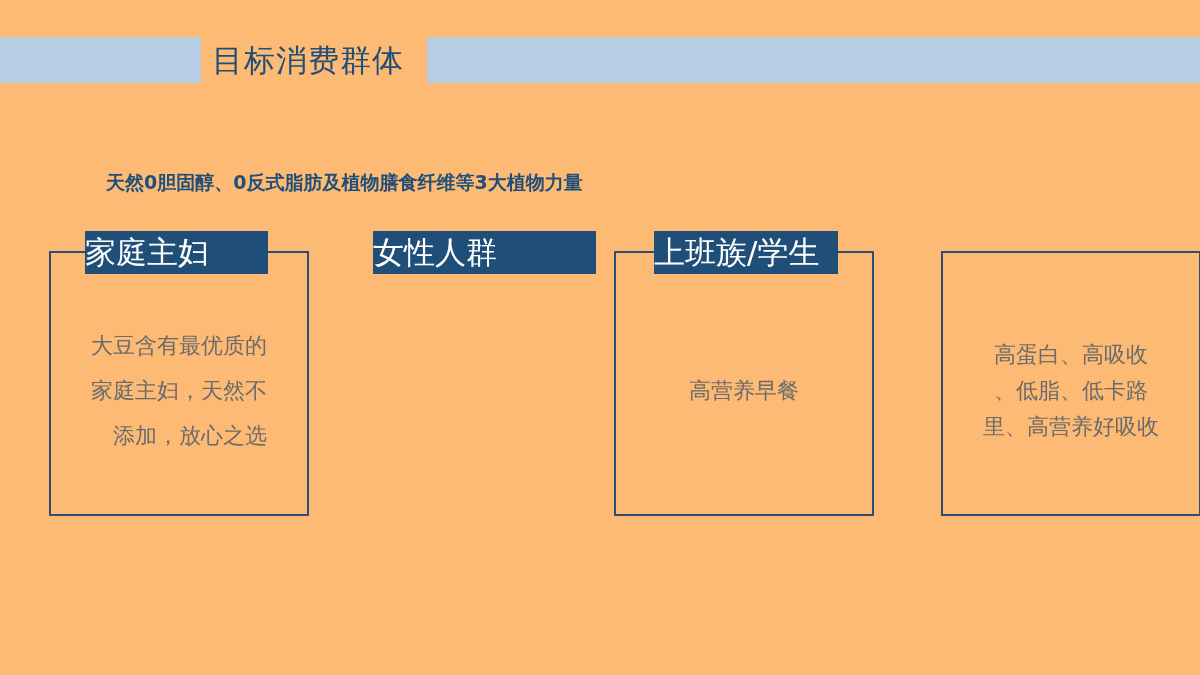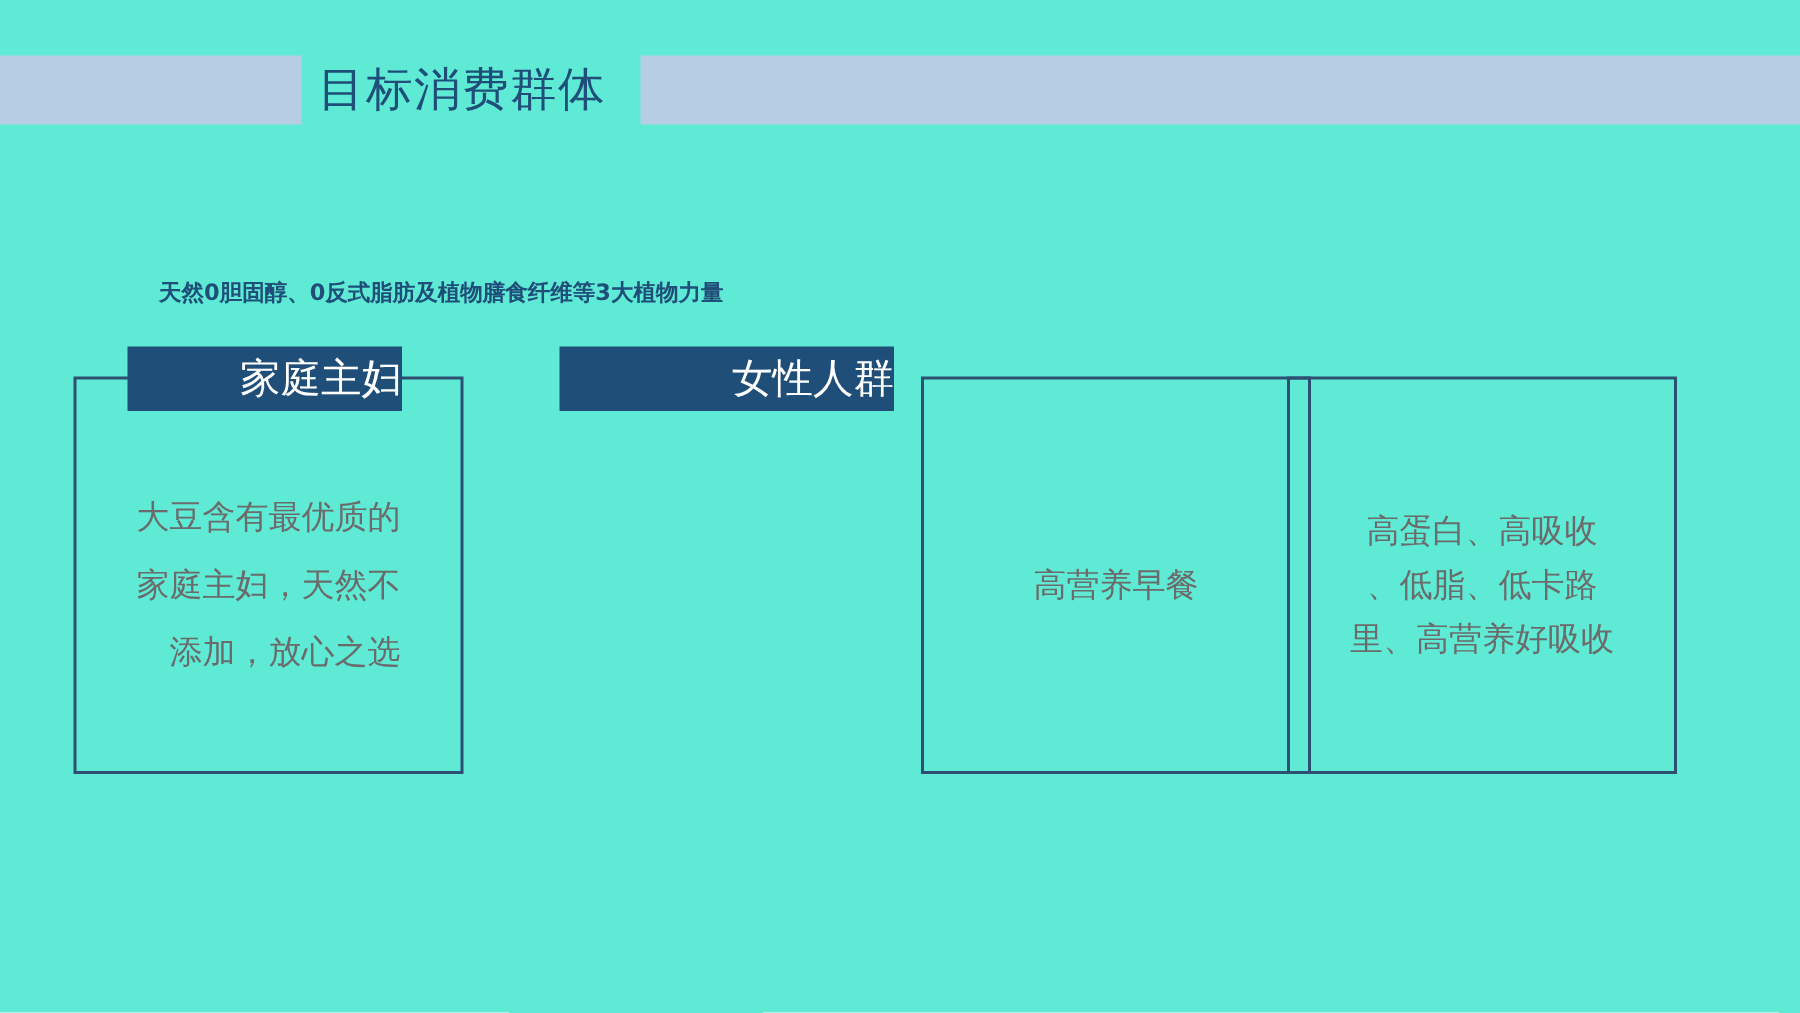--- a/index.html
+++ b/index.html
@@ -1,52 +1,52 @@
 <!DOCTYPE html>
 <html><head>
   <meta charset="utf-8">
   <style>
     * { margin: 0; padding: 0; box-sizing: border-box; }
     html, body {
       width: 1200px; height: 675px; overflow: hidden;
       background: #f3f7fb;
       font-family: "DejaVu Sans", "Liberation Sans", sans-serif;
     }
-    .slide { position: relative; width: 1200px; height: 675px; background: #5eead4; }
+    .slide { position: relative; width: 1200px; height: 675px; background: #fdba74; }
 
     .bar {
       position: absolute; top: 37px; height: 46px;
       background: #b7cde3;
     }
     .bar-left { left: 0; width: 201px; }
     .bar-right { left: 427px; width: 773px; }
 
     .page-title {
       position: absolute; left: 212px; top: 36px; height: 48px;
       line-height: 48px;
       font-family: "DejaVu Serif", "Liberation Serif", serif;
       font-size: 31px; color: #1f4e79; letter-spacing: 1px;
       white-space: nowrap;
     }
 
     .subtitle {
-      position: absolute; left: 106px; top: 186px;
-      font-size: 15px; font-weight: bold; color: #1f4e79;
+      position: absolute; left: 106px; top: 170px;
+      font-size: 19px; font-weight: bold; color: #1f4e79;
       white-space: nowrap; letter-spacing: 0px;
     }
 
     .card {
       position: absolute; top: 251px; height: 265px; width: 260px;
       border: 2px solid #2c4f72;
       background: transparent;
     }
     .card-tag {
       position: absolute; top: 231px; height: 43px;
       background: #1f4e79; color: #ffffff;
-      font-size: 27px; line-height: 43px; text-align: right;
+      font-size: 31px; line-height: 43px; text-align: left;
       white-space: nowrap;
     }
     .card-body {
       position: absolute; left: 0; right: 0; top: 0; bottom: 0;
       display: flex; align-items: center; justify-content: center;
       padding: 14px 22px 0 22px;
       color: #6b6b6b; font-size: 22px; line-height: 45px;
     }
     .card-body .lines { display: flex; flex-direction: column; }
     .card-body.center .lines { align-items: center; text-align: center; }
@@ -78,22 +78,23 @@
 
   <div class="card-tag" style="left:373px; width:223px;">女性人群</div>
 
   <div class="card" style="left:614px;">
     <div class="card-body center med">
       <div class="lines">
         <span>高营养早餐</span>
       </div>
     </div>
   </div>
+  <div class="card-tag" style="left:654px; width:184px;">上班族/学生</div>
 
-  <div class="card" style="left:858px;padding-left:15px;">
+  <div class="card" style="left:941px;padding-left:15px;">
     <div class="card-body center tight">
       <div class="lines">
         <span>高蛋白、高吸收</span>
         <span>、低脂、低卡路</span>
         <span>里、高营养好吸收</span>
       </div>
     </div>
   </div>
 
 </div>

